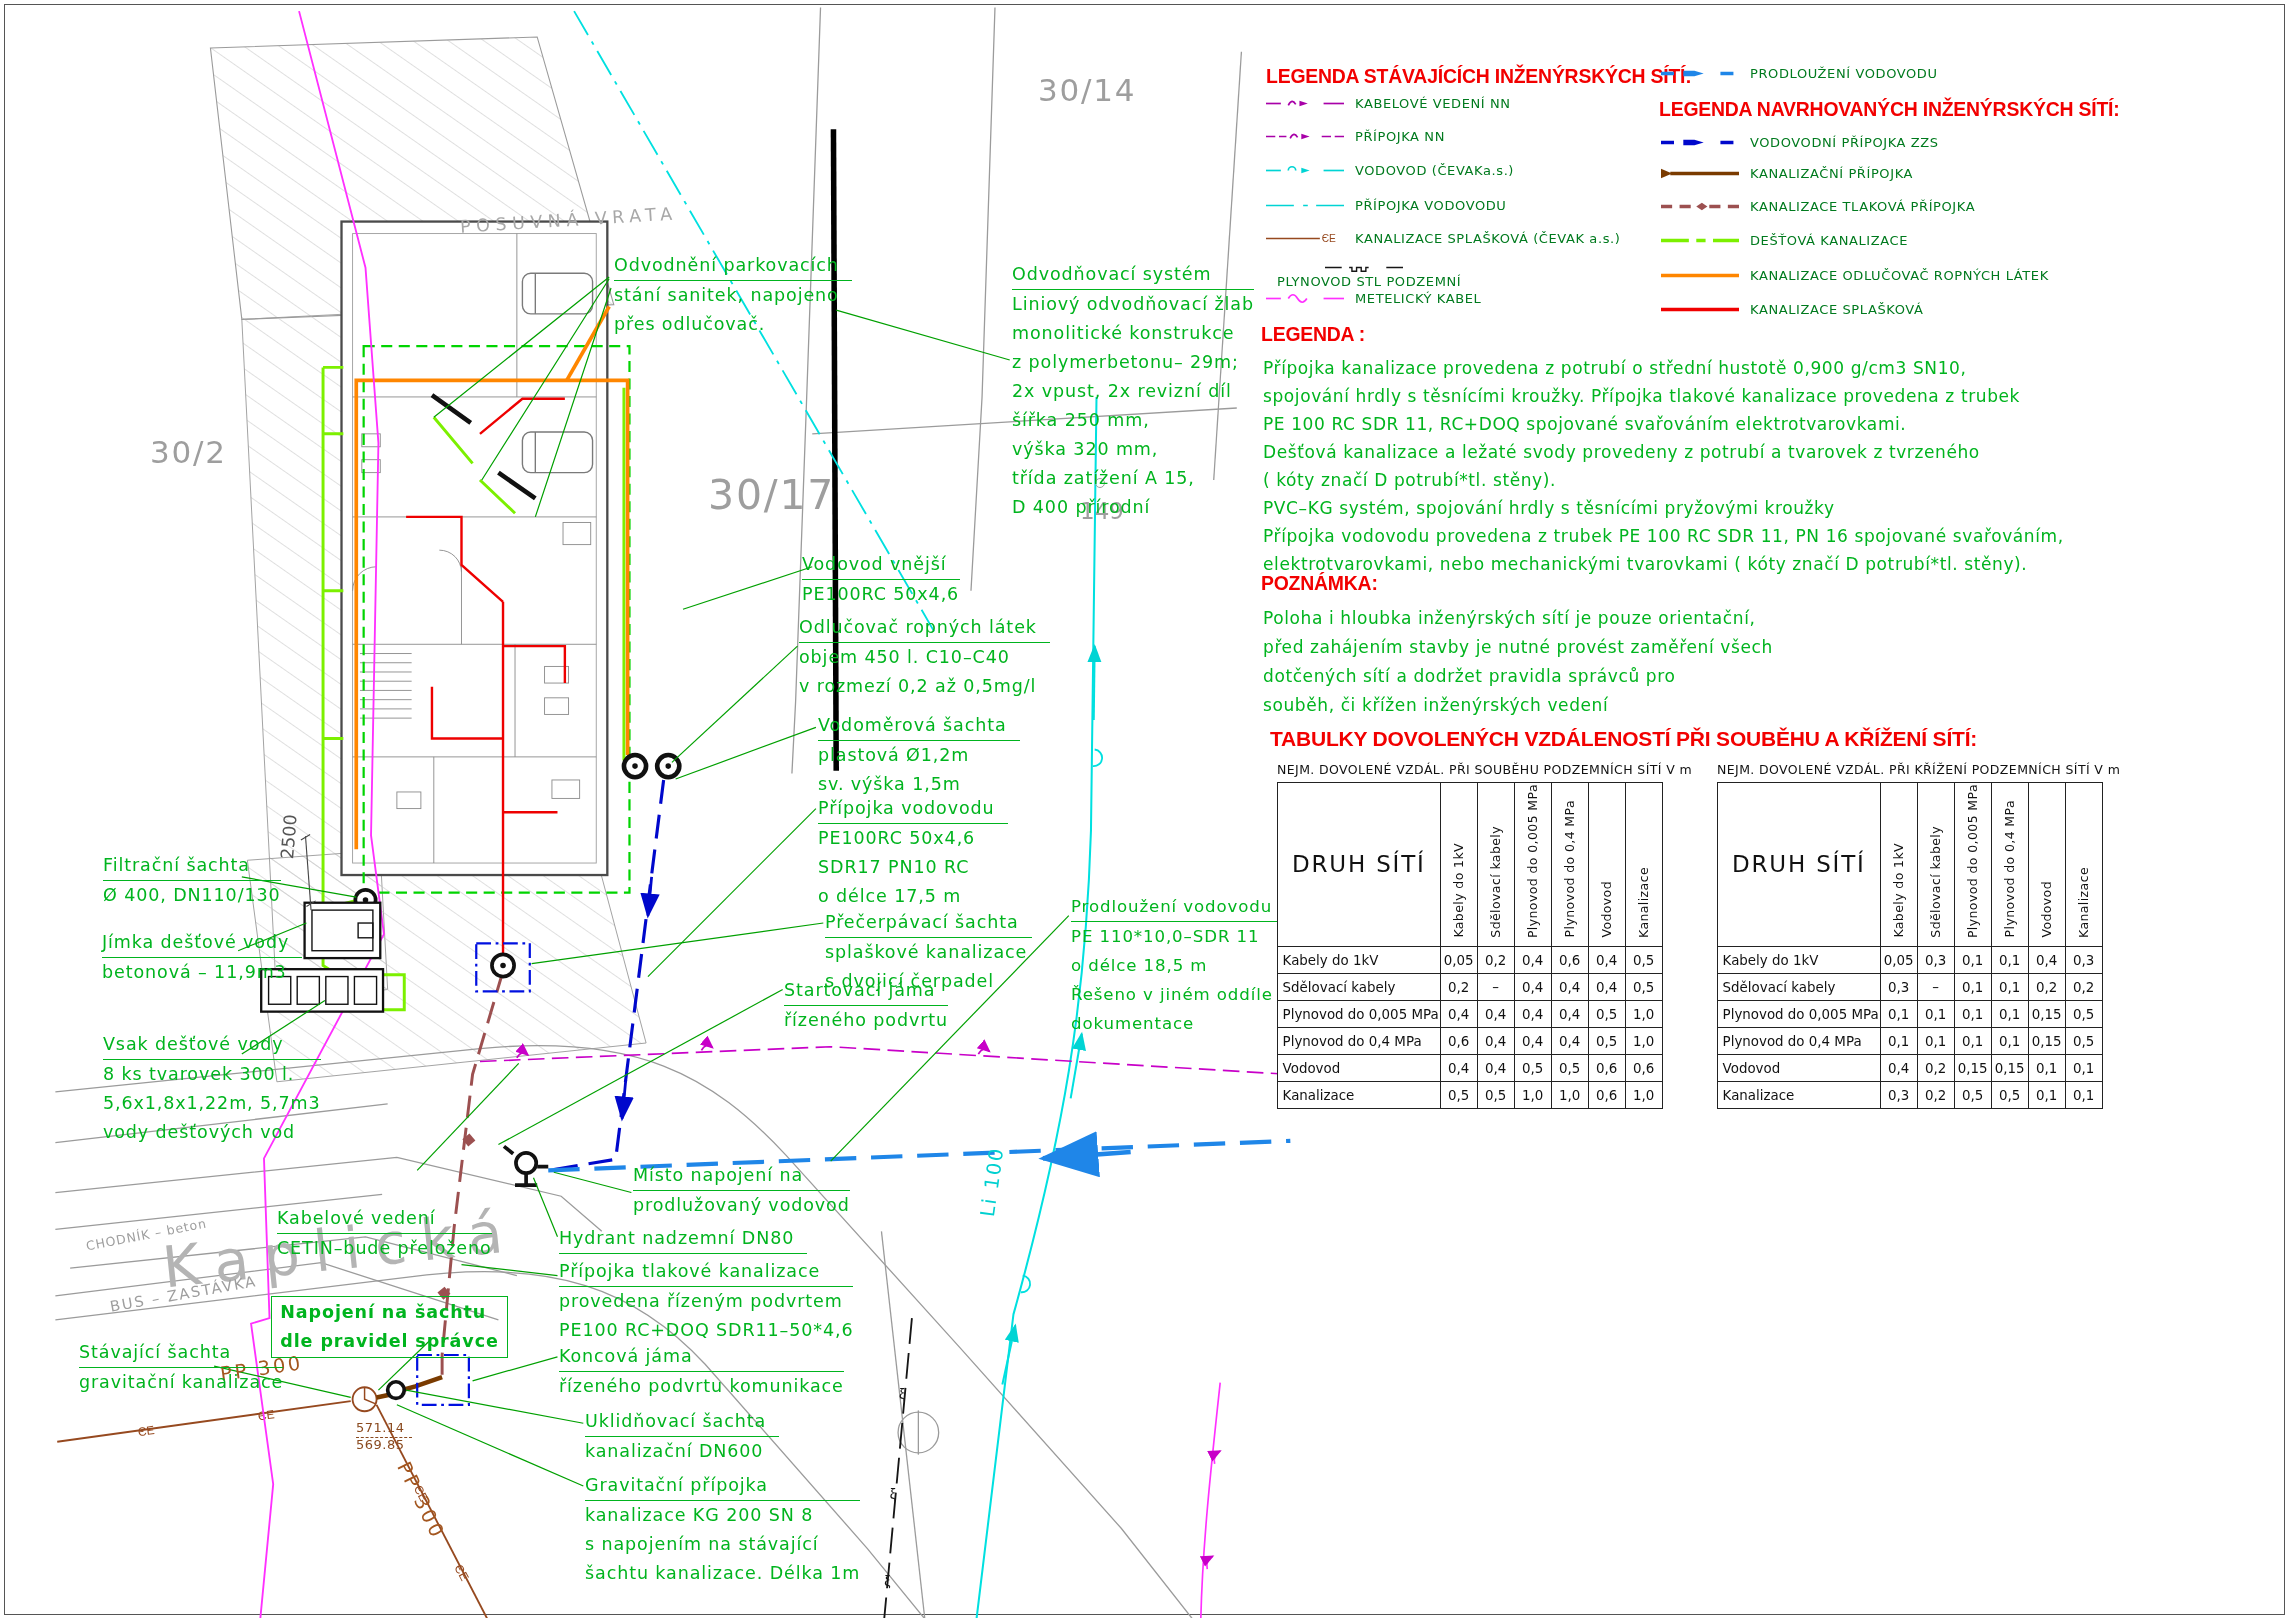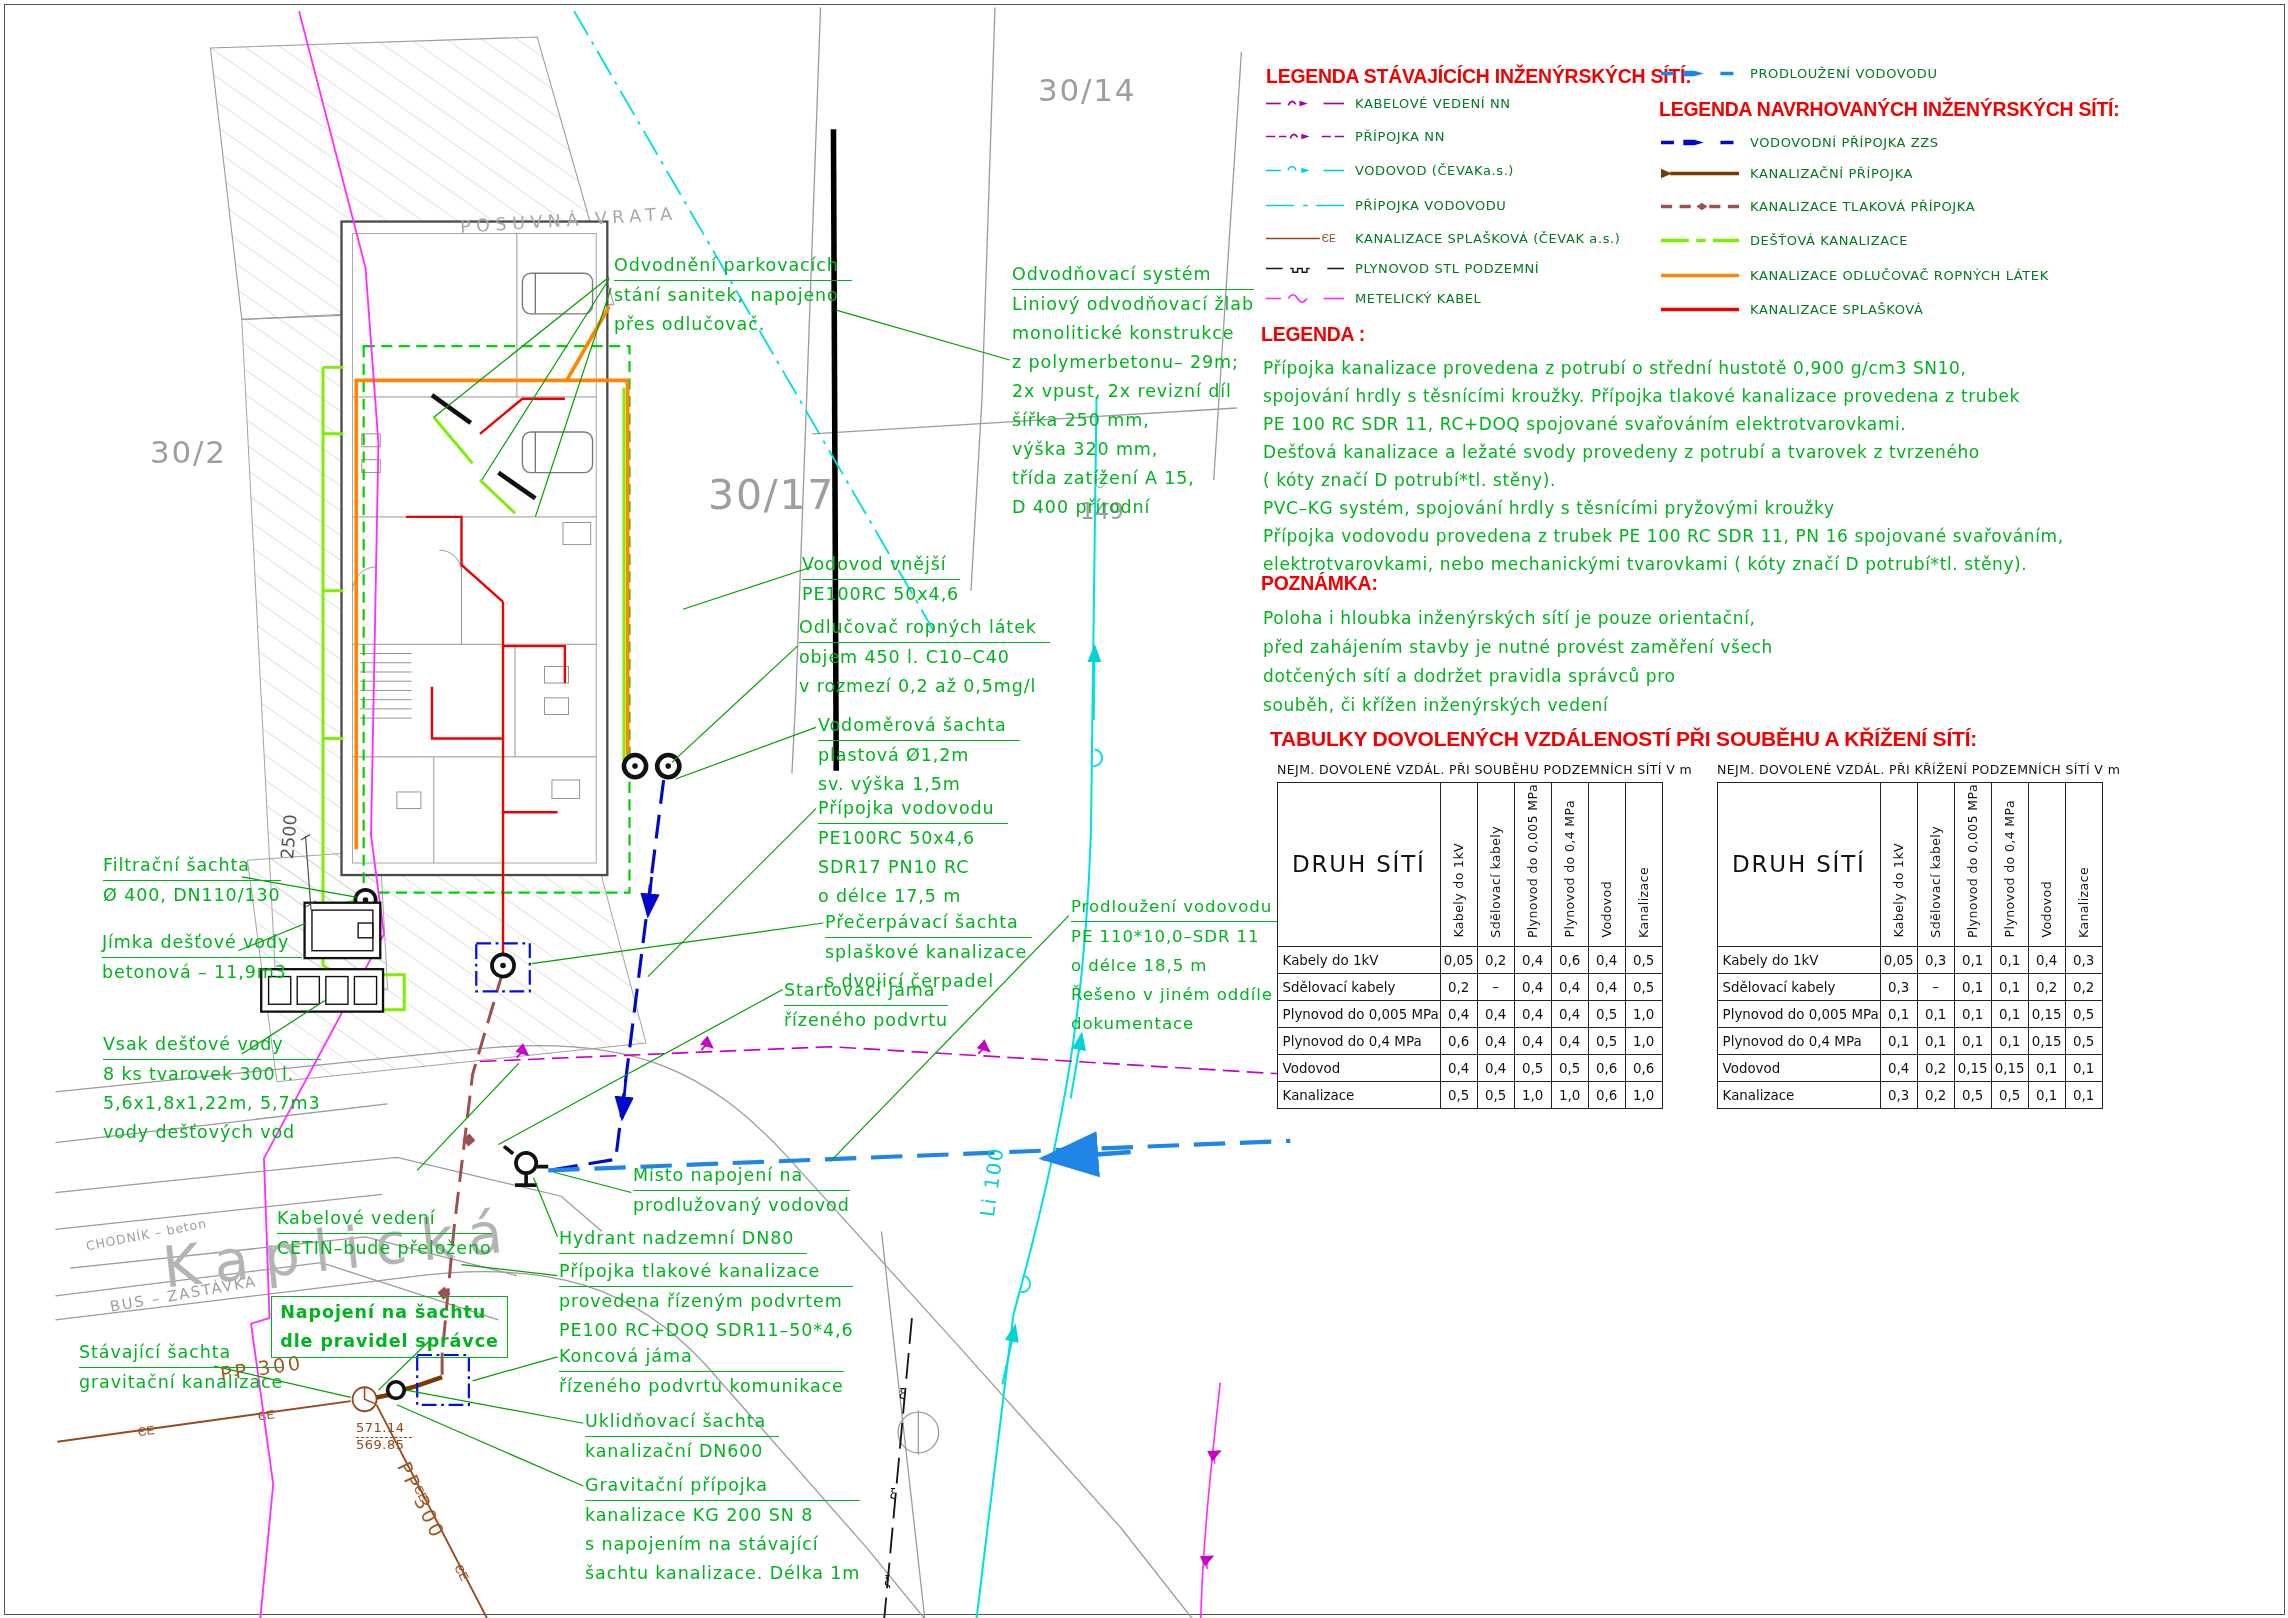--- a/index.html
+++ b/index.html
@@ -431,21 +431,21 @@
       </svg>
     <span class="ll">PŘÍPOJKA VODOVODU</span>
   </div>
   <div class="li" style="left:1266px;top:231px;">
     <svg width="78" height="13" viewBox="0 0 84 14">
         <path d="M0,7H58" stroke="#96491F" stroke-width="1.5" fill="none"></path>
         <text x="60" y="11" font-size="11" fill="#96491F">ЄE</text>
       </svg>
     <span class="ll">KANALIZACE SPLAŠKOVÁ (ČEVAK a.s.)</span>
   </div>
-  <div class="li" style="left:1266px;top:261px;">
+  <div class="li" style="left:1266px;top:261px;flex-direction:column;">
     <svg width="78" height="13" viewBox="0 0 84 14">
         <path d="M0,7H18 M26,7h3v4h5v-4h5v4h5v-4h3 M66,7H84" stroke="#161616" stroke-width="1.5" fill="none"></path>
       </svg>
     <span class="ll">PLYNOVOD STL PODZEMNÍ</span>
   </div>
   <div class="li" style="left:1266px;top:291px;">
     <svg width="78" height="13" viewBox="0 0 84 14">
         <g stroke="#FF30FF" stroke-width="1.8" fill="none">
           <path d="M0,7H16"></path>
           <path d="M24,7q5,-8 10,0 q5,8 10,0"></path>

